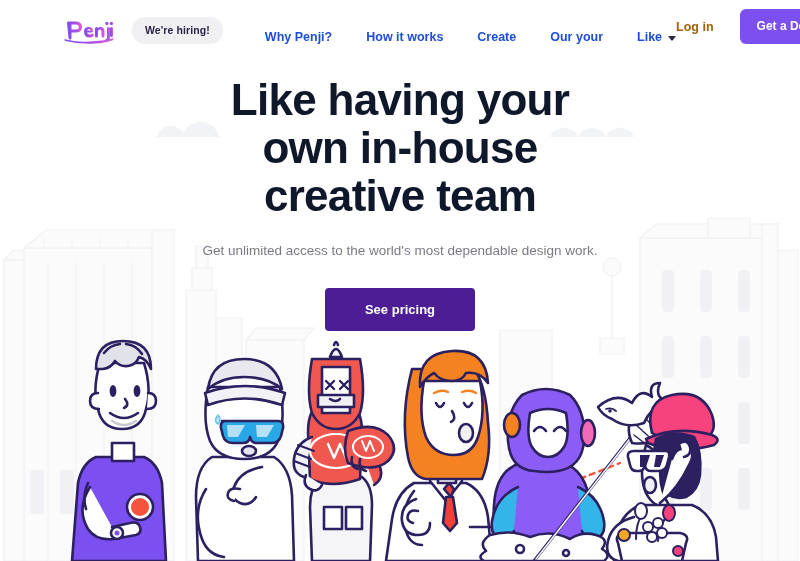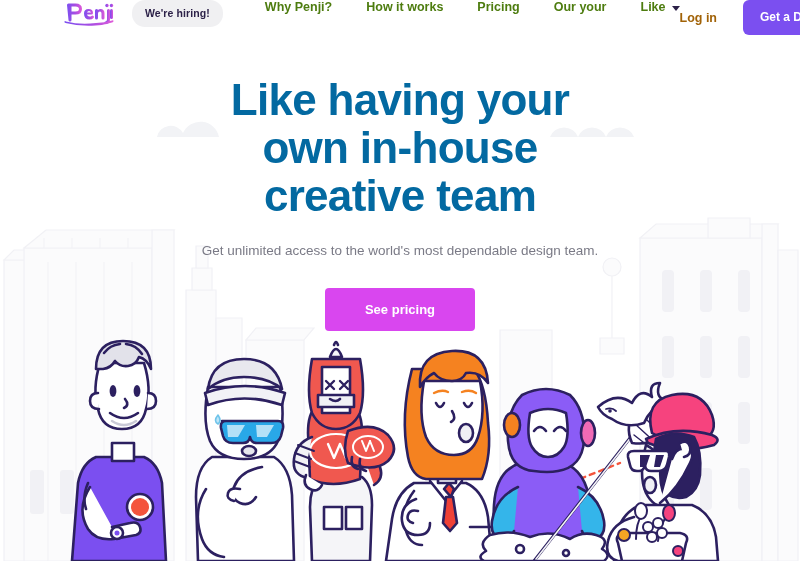--- a/index.html
+++ b/index.html
@@ -11,38 +11,38 @@
   }
 
   
   #bg-city { position:absolute; inset:0; z-index:0; pointer-events:none; }
   #bg-clouds { position:absolute; inset:0; z-index:0; pointer-events:none; }
 
   
   .nav {
     position:relative; z-index:20;
     height:44px;
-    display:flex; align-items:flex-start;
+    display:flex; align-items:flex-end;
     padding:0 74px 0 64px;
     gap:0;
   }
   .logo { width:52px; height:26px; display:block; flex:0 0 auto; }
   .hiring-pill {
     margin-left:16px;
     background:#f0f0f2;
     color:#2c2148;
     font-size:10.5px; font-weight:bold;
     border-radius:13px;
     padding:7px 13px 8px;
     letter-spacing:.1px;
     white-space:nowrap;
   }
   .nav-links { display:flex; align-items:center; margin-left:42px; gap:34px; }
   .nav-link {
-    color:#4d7c0f; font-size:12.5px; font-weight:bold;
+    color:#1d4ed8; font-size:12.5px; font-weight:bold;
     text-decoration:none; white-space:nowrap;
     display:flex; align-items:center; gap:6px;
   }
   .caret {
     width:0; height:0;
     border-left:4.5px solid transparent;
     border-right:4.5px solid transparent;
     border-top:5.5px solid #2c2148;
     display:inline-block;
     margin-top:2px;
@@ -53,37 +53,37 @@
     background:#7b4ff0; color:#fff;
     font-size:12px; font-weight:bold;
     border:none; border-radius:6px;
     padding:10px 17px 11px;
     cursor:pointer; white-space:nowrap;
   }
 
   
   .hero { position:relative; z-index:10; text-align:center; padding-top:32px; }
   .headline {
-    color:#0369a1;
+    color:#0f172a;
     font-size:44px;
     line-height:1.09;
     font-weight:bold;
     letter-spacing:-.7px;
   }
   .headline .hl-line { display:block; }
   .subhead {
     margin-top:21px;
     color:#7a7a86;
     font-size:13.5px;
     line-height:1.55;
   }
   .subhead .sh-line { display:block; }
   .pricing-btn {
     margin-top:26px;
-    background:#d946ef; color:#fff;
+    background:#4c1d95; color:#fff;
     font-size:13px; font-weight:bold;
     border:none; border-radius:4px;
     padding:14px 40px;
     cursor:pointer;
   }
 
   
   #characters {
     position:absolute; left:0; bottom:0;
     width:800px; height:250px;
@@ -204,21 +204,21 @@
   <div class="hiring-pill">We're hiring!</div>
 
   <div class="nav-links">
     <a class="nav-link" href="#">
       <span>Why Penji?</span>
     </a>
     <a class="nav-link" href="#">
       <span>How it works</span>
     </a>
     <a class="nav-link" href="#">
-      <span>Pricing</span>
+      <span>Create</span>
     </a>
     <a class="nav-link" href="#">
       <span>Our your</span>
     </a>
     <a class="nav-link" href="#">
       <span>Like</span>
       <span class="caret"></span>
     </a>
   </div>
 
@@ -228,21 +228,21 @@
   </div>
 </nav>
 
 <section class="hero">
   <h1 class="headline">
     <span class="hl-line">Like having your</span>
     <span class="hl-line">own in-house</span>
     <span class="hl-line">creative team</span>
   </h1>
   <p class="subhead">
-    <span class="sh-line">Get unlimited access to the world's most dependable design team.</span>
+    <span class="sh-line">Get unlimited access to the world's most dependable design work.</span>
   </p>
   <button class="pricing-btn">See pricing</button>
 </section>
 
 <svg id="characters" viewBox="0 0 800 250" width="800" height="250" aria-hidden="true">
   <g stroke="#2c2060" stroke-width="2.6" stroke-linecap="round" stroke-linejoin="round" fill="#ffffff">
 
     <g>
 
       <path d="M96 146 q-14 6 -18 26 l-6 78 h94 l-4 -78 q-4 -20 -18 -26 z" fill="#7b4ff0"></path>

